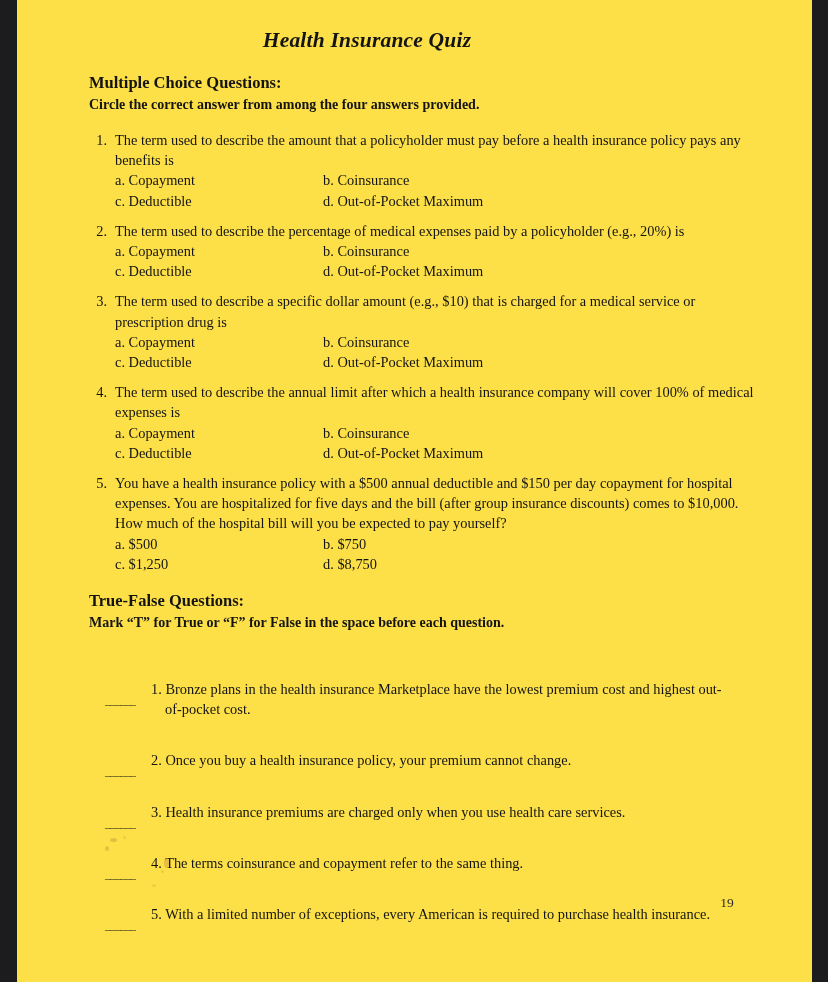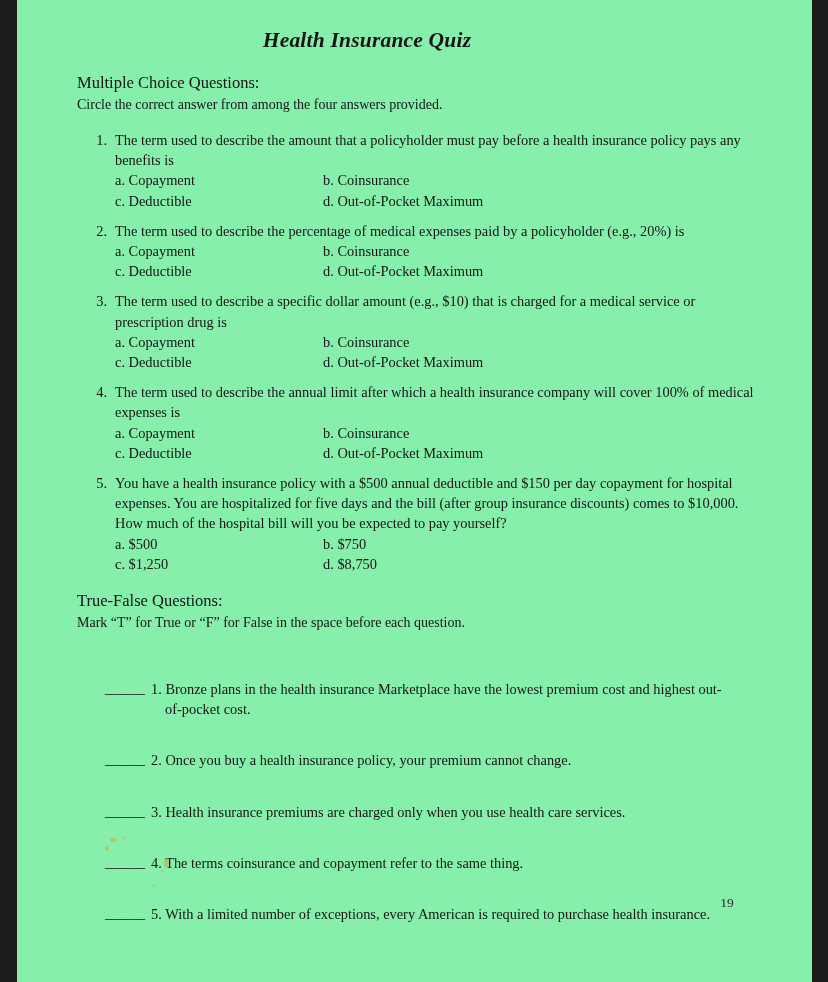--- a/index.html
+++ b/index.html
@@ -15,21 +15,21 @@
     font-family: "Liberation Serif", "DejaVu Serif", serif;
   }
 
   
   .page {
     position: absolute;
     left: 17px;
     top: 0;
     width: 795px;
     height: 982px;
-    background: #86efac;
+    background: #fde047;
   }
 
   .edge-bar {
     position: absolute;
     top: 0;
     height: 982px;
     background: #1c1c1e;
   }
   .edge-bar.left  { left: 0;    width: 17px; }
   .edge-bar.right { left: 812px; width: 16px; }
@@ -51,22 +51,22 @@
     text-align: center;
     font-weight: bold;
     font-style: italic;
     font-size: 21.5px;
     letter-spacing: 0.2px;
   }
 
   
   .section-head {
     position: absolute;
-    left: 60px;
-    font-weight: normal;
+    left: 72px;
+    font-weight: bold;
   }
   .section-head.mc    { top: 73px;  font-size: 16.5px; }
   .section-head.mcsub { top: 97px;  font-size: 14px; text-align: center; }
   .section-head.tf    { top: 591px; font-size: 16.5px; }
   .section-head.tfsub { top: 615px; font-size: 14px; text-align: center; }
 
   
   .mc-list {
     position: absolute;
     left: 70px;
@@ -118,23 +118,23 @@
   .tf-item {
     position: relative;
     font-size: 14.4px;
     line-height: 20.2px;
     margin-bottom: 18px;
     padding-left: 46px;
   }
   .tf-blank {
     position: absolute;
     left: 0;
-    top: 0;
+    top: 11px;
     width: 44px;
-    font-size: 14px;
+    font-size: 11px;
     letter-spacing: -0.4px;
   }
   .tf-text {
     display: block;
     margin-top: 31px;
   }
   .tf-text .cont {
     display: block;
     padding-left: 14px;
   }

